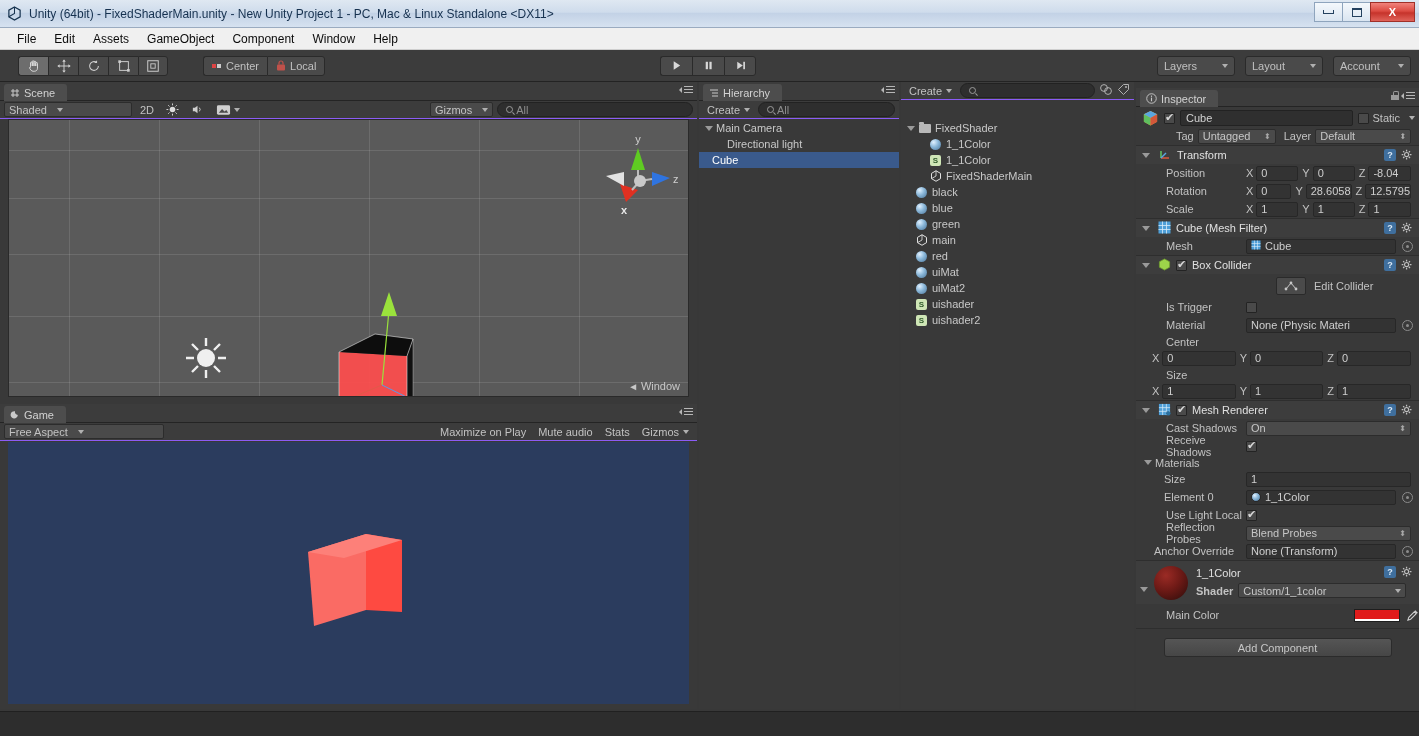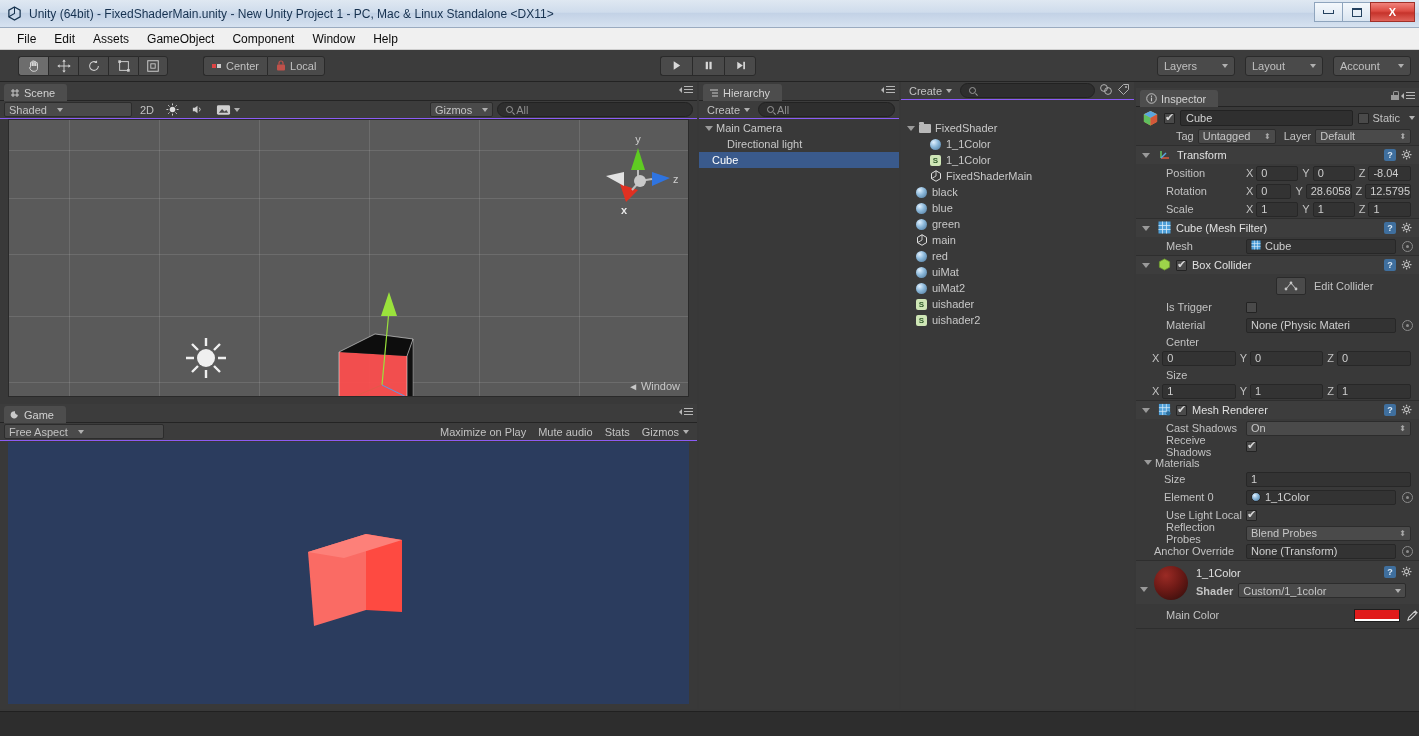--- a/index.html
+++ b/index.html
@@ -1014,17 +1014,18 @@
         <span style="flex:1"></span>
         <span class="color-swatch" style="background: linear-gradient(rgb(224, 27, 27) 0px, rgb(224, 27, 27) 78%, rgb(255, 255, 255) 78%, rgb(255, 255, 255) 100%);"></span>
         <span class="eyedropper">
           <svg viewBox="0 0 14 14">
               <path d="M2 12l1-3 6-6 2 2-6 6z" fill="none" stroke="#d0d0d0" stroke-width="1.1"></path>
               <path d="M9.5 1.8l2.7 2.7" stroke="#d0d0d0" stroke-width="1.6"></path>
             </svg>
         </span>
       </div>
       <div class="hr"></div>
+      <div class="add-comp-btn">Add Component</div>
     </div>
   </div>
 
   <div class="statusbar"></div>
 </div>
 
 </body></html>

